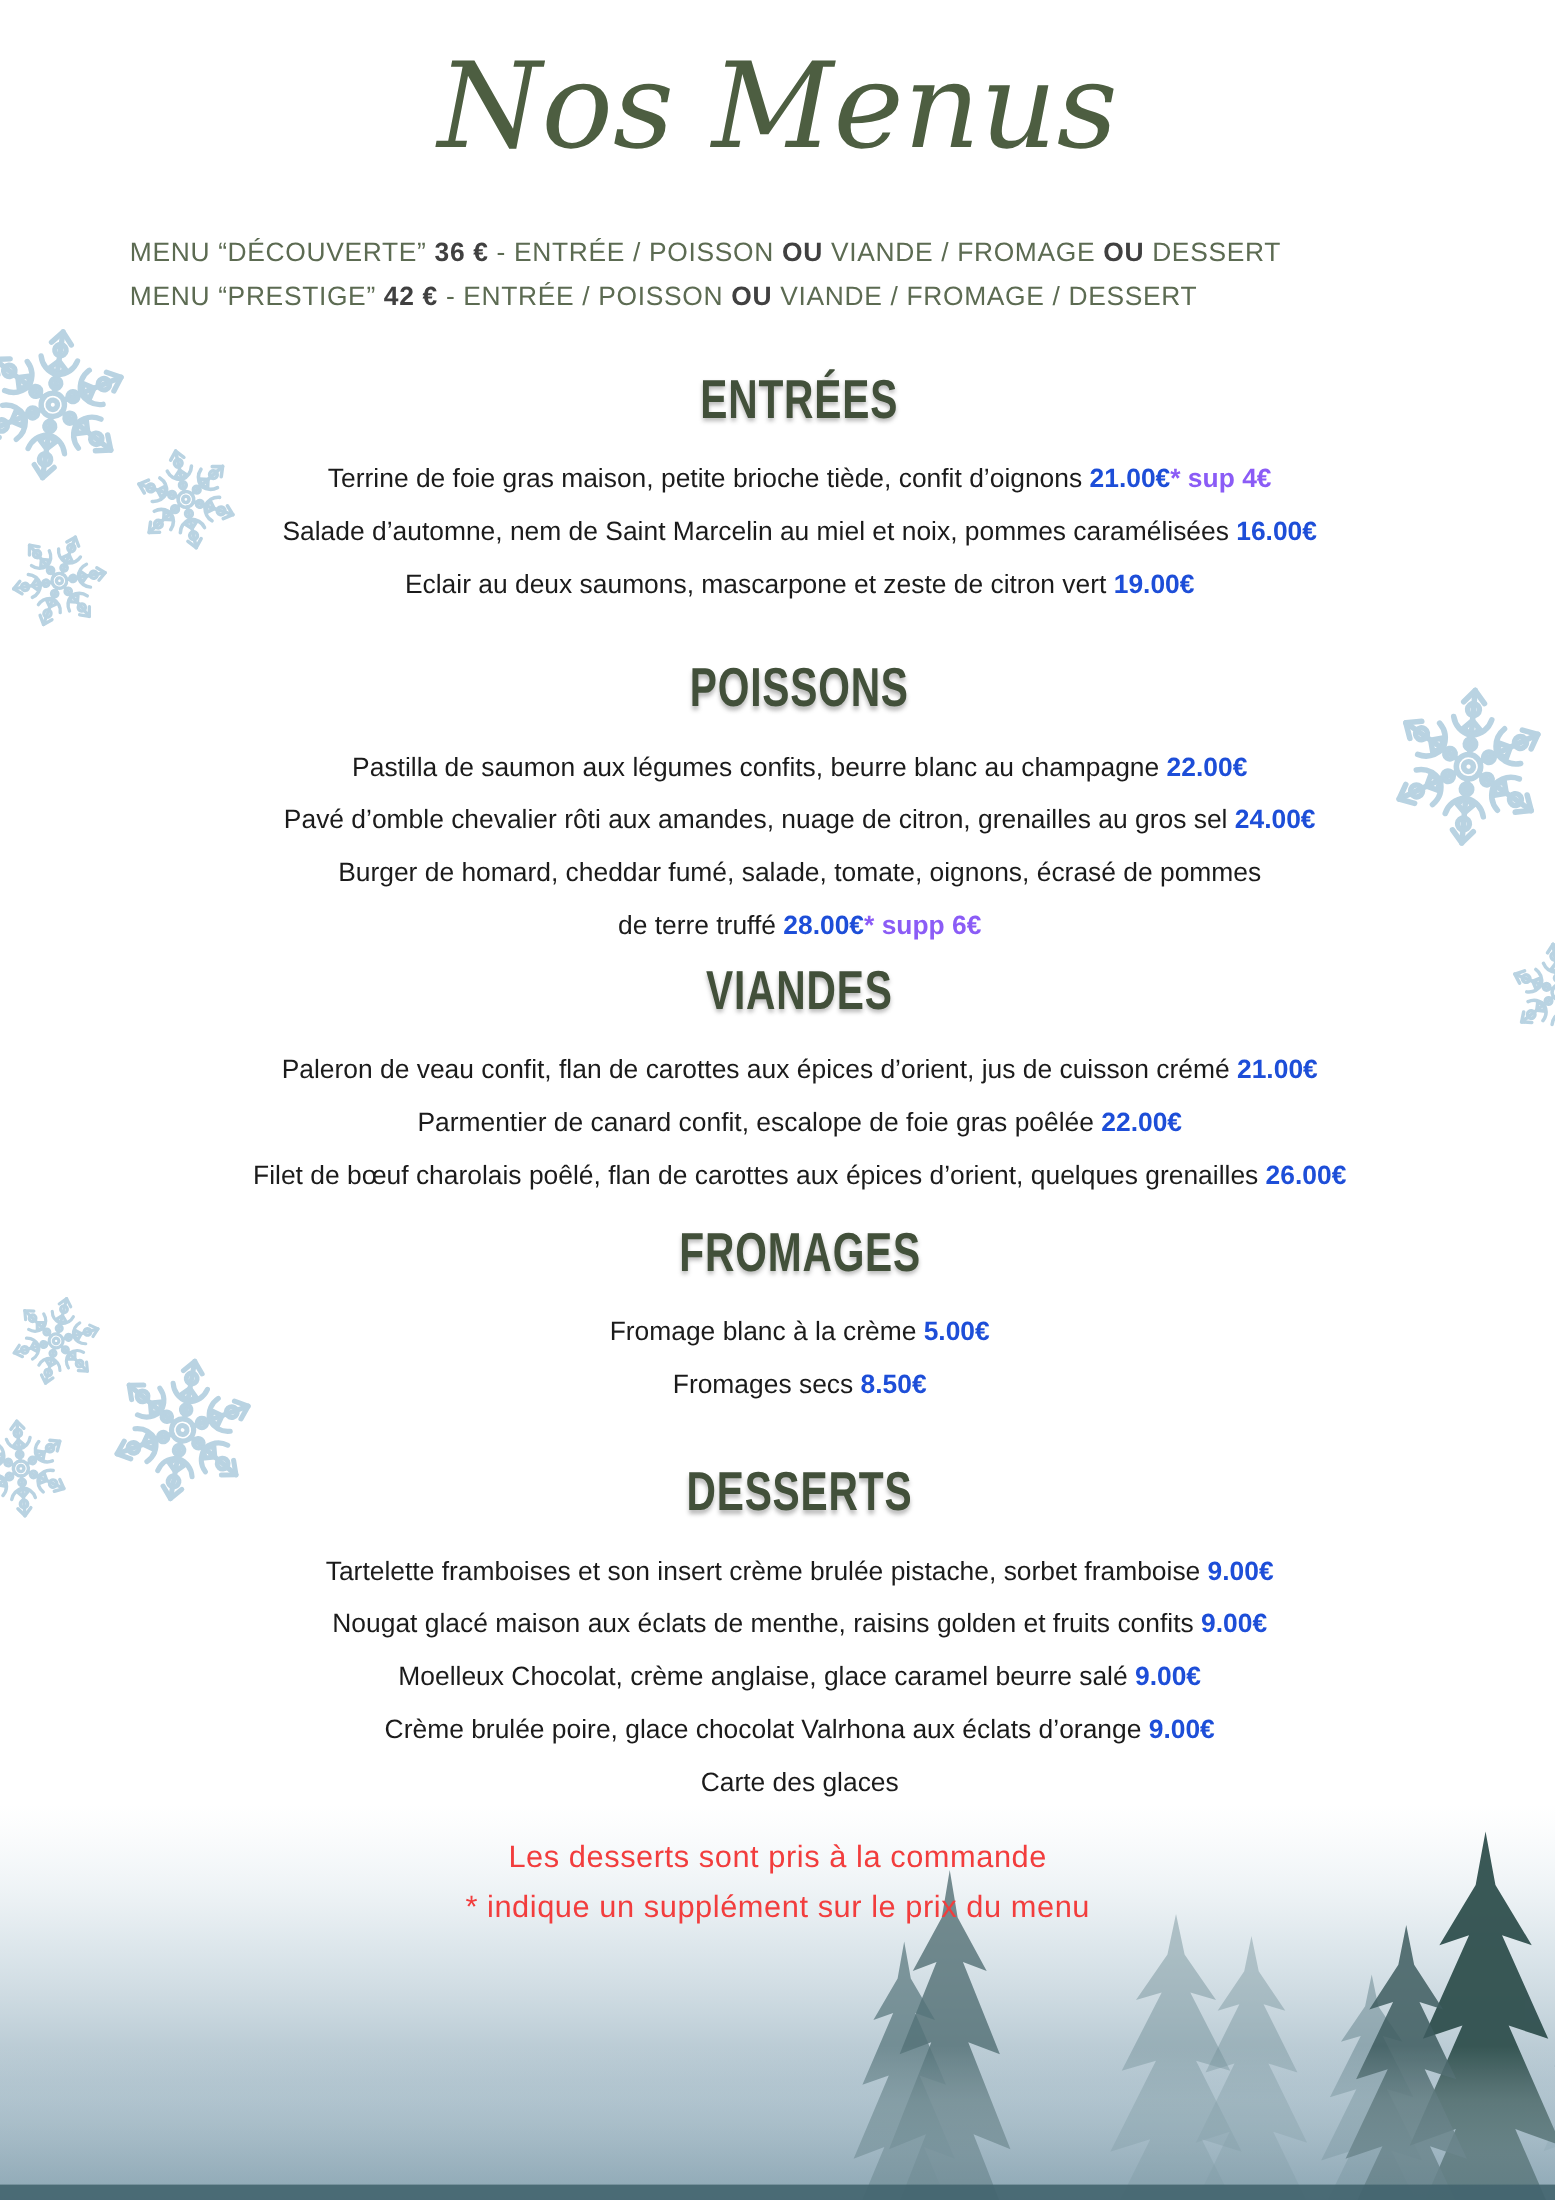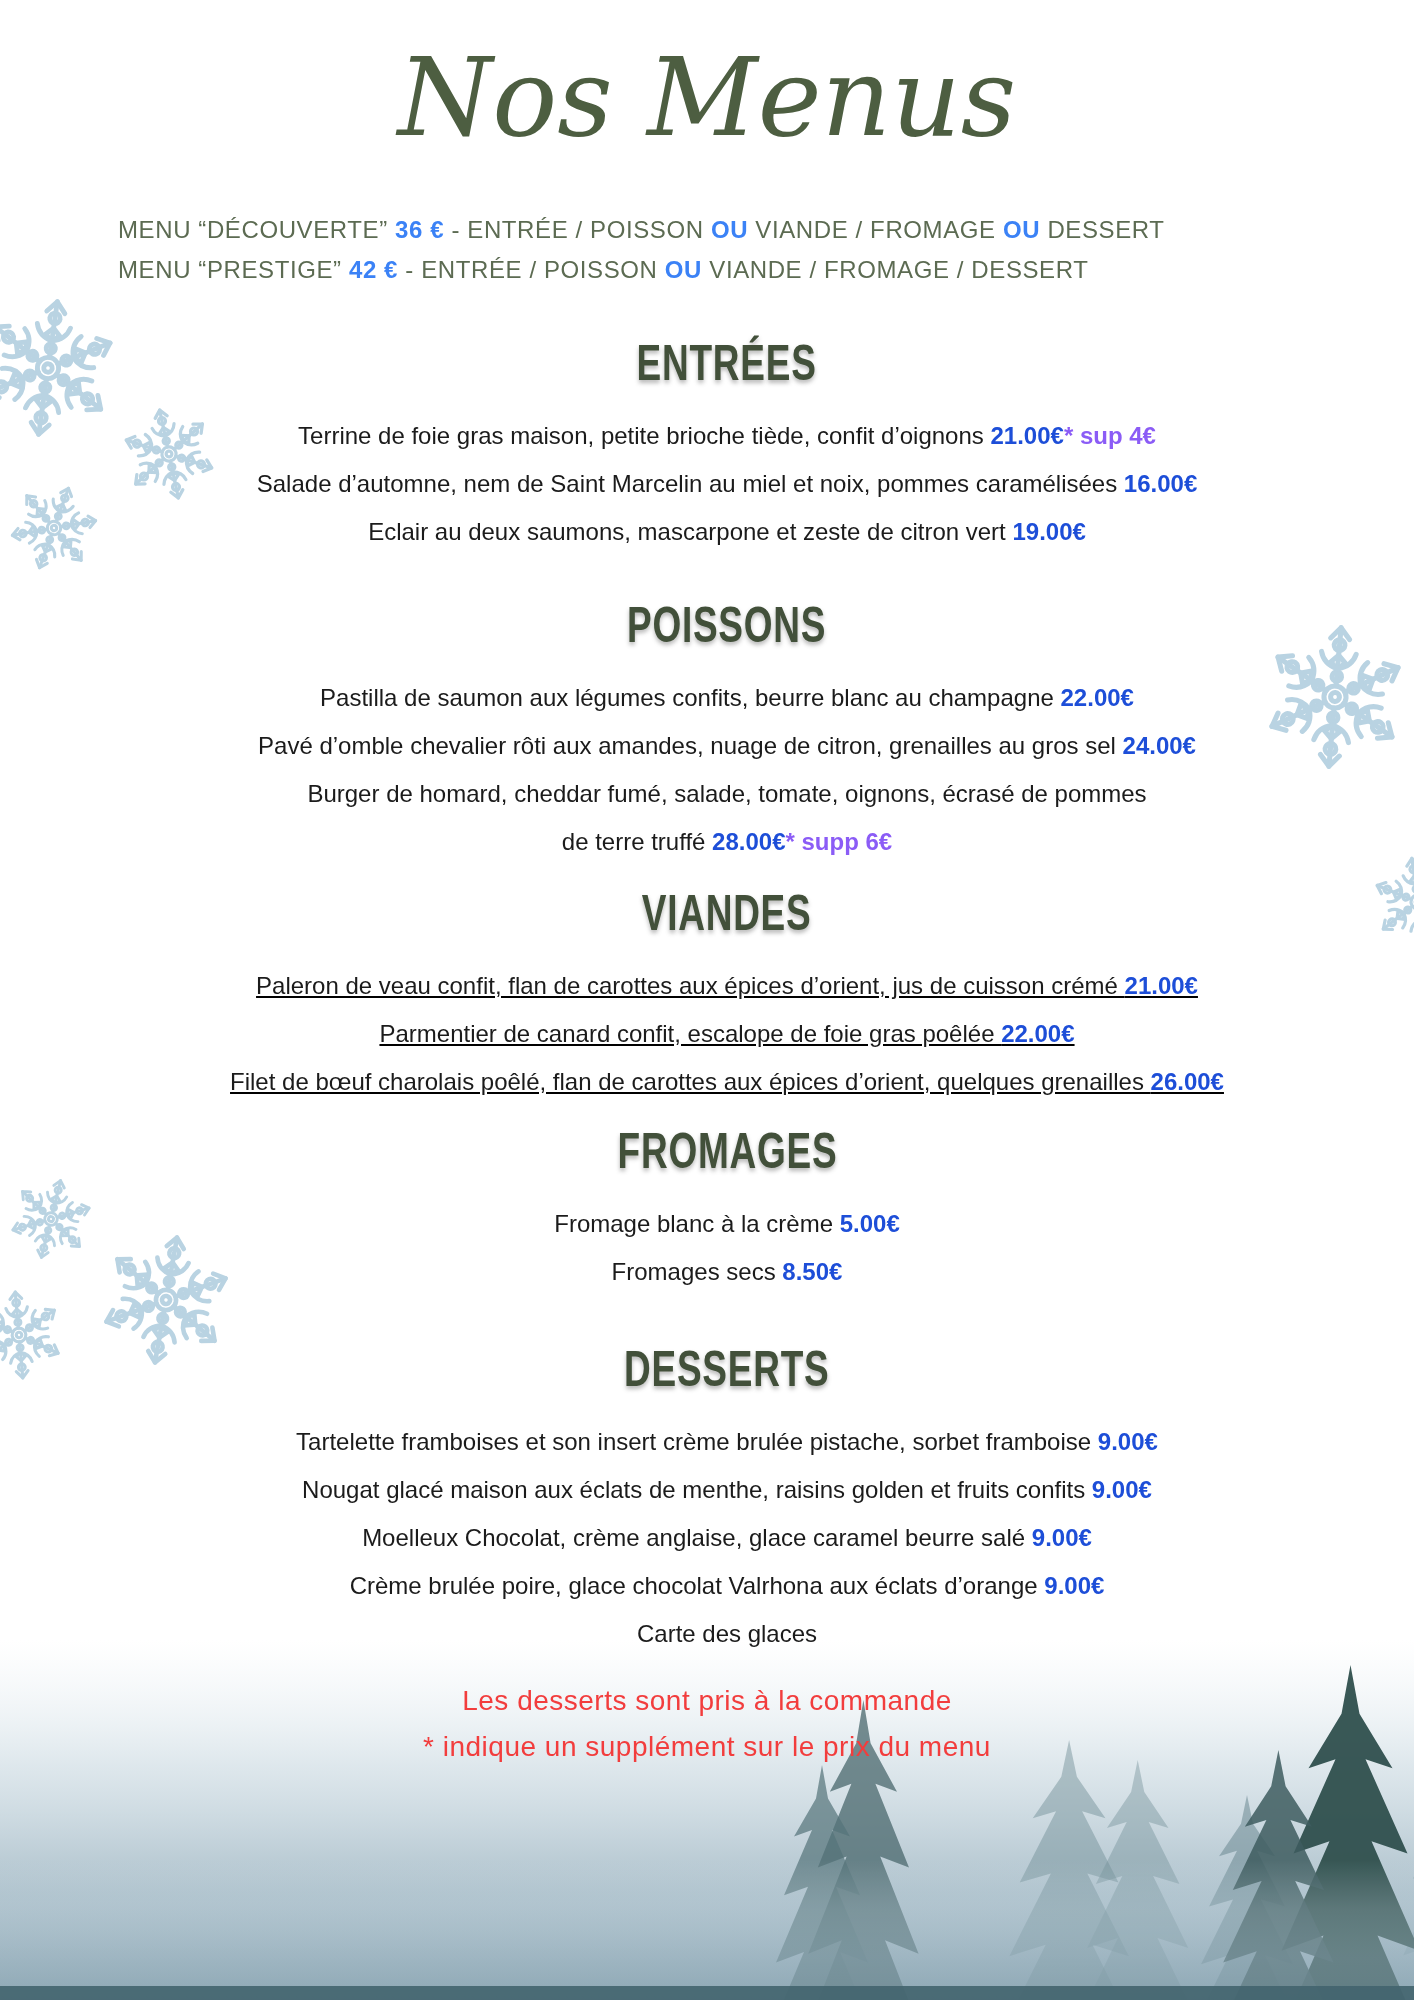--- a/index.html
+++ b/index.html
@@ -14,29 +14,29 @@
   .f5{left:1368px;top:852px;width:100px;height:100px;transform:rotate(-8deg);}
   .f6{left:6px;top:1174px;width:90px;height:90px;transform:rotate(14deg);}
   .f7{left:-30px;top:1286px;width:98px;height:98px;transform:rotate(-5deg);}
   .f8{left:94px;top:1228px;width:144px;height:144px;transform:rotate(10deg);}
   
   .content{position:relative;z-index:2;}
   .title{margin:34px 0 0;text-align:center;font-family:"DejaVu Serif",serif;font-style:italic;
          font-weight:400;font-size:108px;line-height:128px;color:#4d5e41;}
   .formulas{margin:48px 0 0 118px;font-size:24px;line-height:40px;letter-spacing:.6px;
             color:#5c6b52;}
-  .formulas .b{font-weight:700;color:#3b82f6;}
+  .formulas .b{font-weight:700;color:#404040;}
   .section{margin:0;padding-left:40px;}
   .stitle{margin:0;text-align:center;font-size:50px;line-height:58px;font-weight:700;
           letter-spacing:1px;color:#42503a;}
   .stitle .in{display:inline-block;transform:scaleX(.74);transform-origin:center;
               text-shadow:0 3px 5px rgba(100,100,100,.45);}
   .sec-entrees{margin-top:44px;}
   .sec-poissons{margin-top:40px;}
-  .sec-viandes{margin-top:18px;text-decoration:underline;}
+  .sec-viandes{margin-top:5px;}
   .sec-fromages{margin-top:16px;}
   .sec-desserts{margin-top:44px;}
   .items{margin:20px auto 0;width:1240px;text-align:center;font-size:24px;line-height:48px;
          color:#1b1b1b;}
   .item{margin:0;}
   .item.wrap{white-space:pre-wrap;}
   .price{font-weight:700;color:#1d4ed8;}
   .note{font-weight:700;color:#8b5cf6;}
   .footer1{margin:24px 0 0;text-align:center;font-size:28px;line-height:38px;font-weight:400;
            color:#f23d3d;letter-spacing:.5px;}

